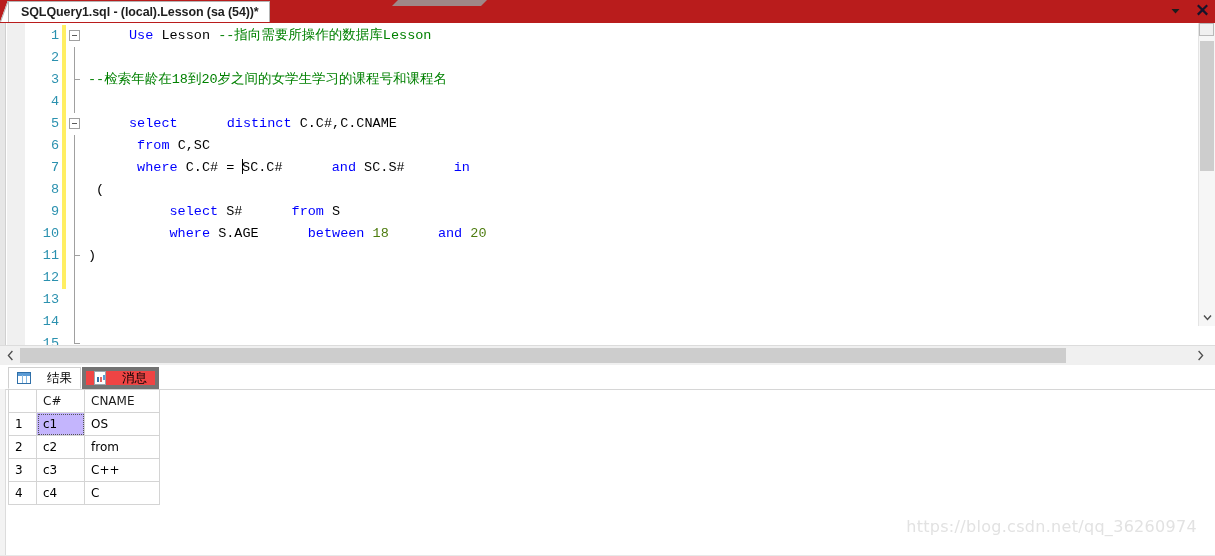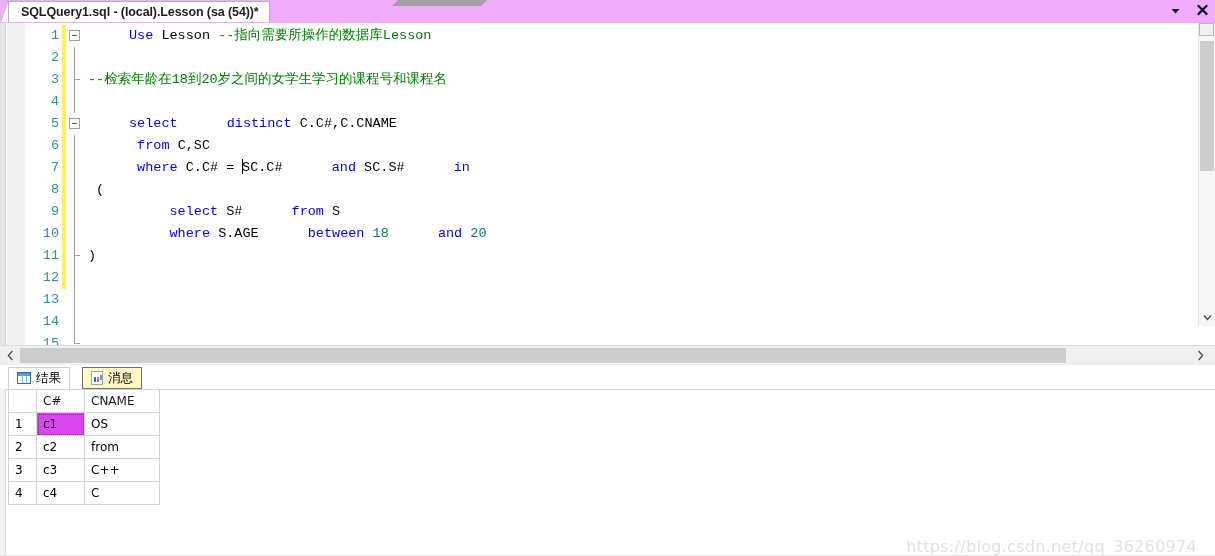--- a/index.html
+++ b/index.html
@@ -15,21 +15,21 @@
     font-size: 12px;
     color: #000;
     position: relative;
   }
 
   
   .tabstrip {
     position: absolute;
     left: 0; top: 0;
     width: 1215px; height: 23px;
-    background: #f0abfc;
+    background: #b91c1c;
     border-bottom: 1px solid #cccedb;
   }
   .tab-shade {
     position: absolute;
     left: 392px; top: 0;
     width: 95px; height: 6px;
     background: #9a9a9a;
     clip-path: polygon(6px 0, 95px 0, 89px 6px, 0 6px);
     opacity: .85;
   }
@@ -181,21 +181,21 @@
     flex: 1;
     position: relative;
     padding-left: 4px;
     font-family: "Liberation Mono", "DejaVu Sans Mono", monospace;
     font-size: 13.5px;
     color: #000;
   }
   .kw { color: #0000ff; margin-left: 41px; }
   .id { color: #000000; }
   .cm { color: #008000; }
-  .num { color: #0f766e; }
+  .num { color: #4d7c0f; }
   .pl { color: #000000; }
   .caret {
     display: inline-block;
     width: 0;
     border-left: 1.4px solid #000;
     height: 15px;
     vertical-align: -3px;
     margin: 0 -0.7px;
   }
 
@@ -269,32 +269,32 @@
     width: 1215px; height: 23px;
     background: #ffffff;
     border-bottom: 1px solid #d6d6d6;
   }
   .rtab {
     position: absolute;
     top: 1px;
     height: 22px;
     display: flex;
     align-items: center;
-    gap: 5px;
+    gap: 16px;
     padding: 0 8px;
     box-sizing: border-box;
   }
   .rtab.active {
     background: #ffffff;
     border: 1px solid #d0d0d0;
     border-bottom: 1px solid #fff;
   }
   .rtab.inactive {
-    background: #fef9c3;
-    border: 1px solid #737373;
+    background: #ef4444;
+    border: 4px solid #737373;
   }
   .rtab-label {
     font-size: 12.5px;
     color: #000;
     font-family: "DejaVu Sans", "Liberation Sans", sans-serif;
     white-space: nowrap;
   }
   .grid-icon {
     width: 14px; height: 12px;
     border: 1px solid #2f6fa8;
@@ -367,28 +367,28 @@
   }
   table.resgrid th { background: #ffffff; color: #1a1a1a; }
   th.col-rownum, td.col-rownum {
     width: 28px;
     border-left: none;
   }
   th.col-c, td.col-c { width: 48px; text-align: left; }
   th.col-cname, td.col-cname { width: 75px; }
   td.col-rownum { color: #000; }
   td.selected-cell {
-    background: #d946ef;
+    background: #c4b5fd;
     outline: 1px dotted #555;
     outline-offset: -2px;
   }
 
   .watermark {
     position: absolute;
-    right: 18px; bottom: 0;
+    right: 18px; bottom: 20px;
     font-family: "DejaVu Sans", "Liberation Sans", sans-serif;
     font-size: 16px;
     color: #e2e2e2;
     letter-spacing: .3px;
     white-space: nowrap;
   }
   .bottom-edge {
     position: absolute;
     left: 0; bottom: 0;
     width: 1215px; height: 1px;

